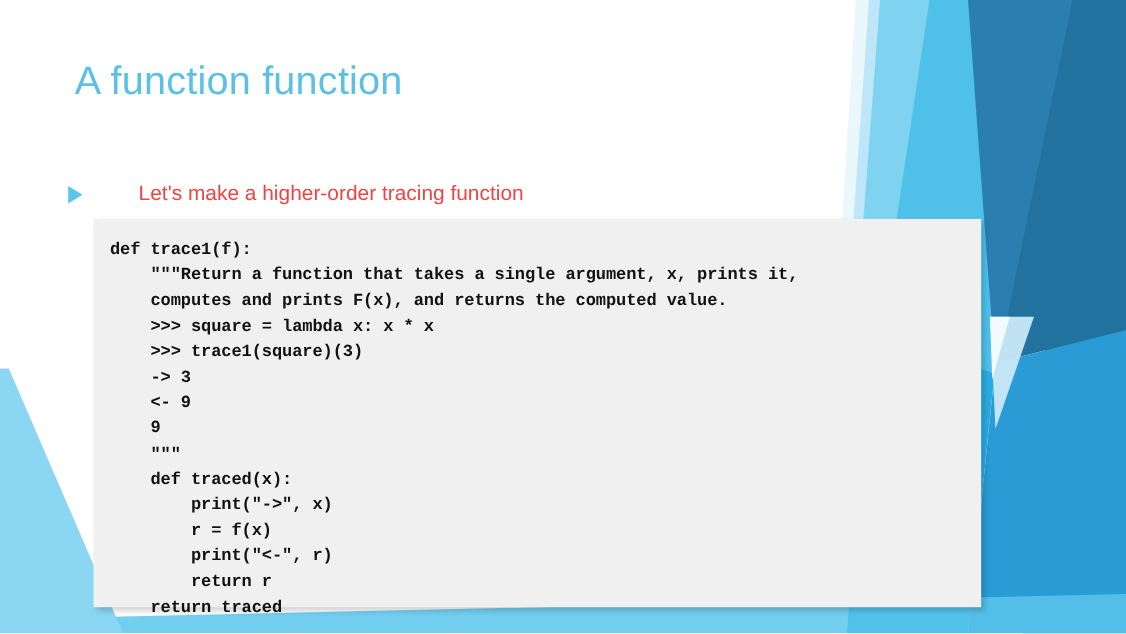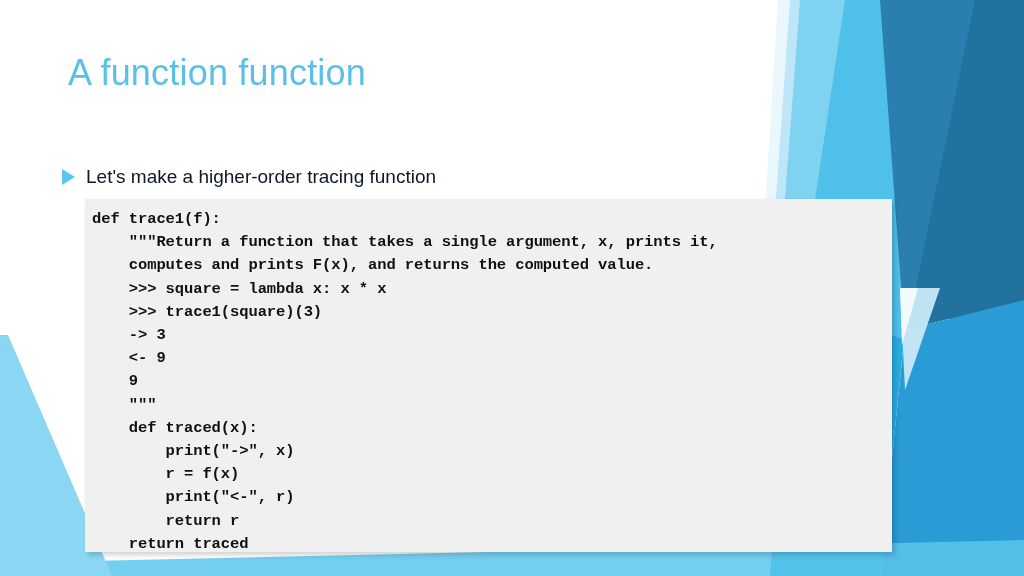--- a/index.html
+++ b/index.html
@@ -52,36 +52,37 @@
   .bullet-marker {
     width: 0;
     height: 0;
     border-top: 8px solid transparent;
     border-bottom: 8px solid transparent;
     border-left: 13px solid #5BC5EC;
     flex: none;
   }
   .bullet-text {
     font-size: 19px;
-    color: #0f172a;
+    color: #ef4444;
     white-space: nowrap;
+    margin-left: 40px;
   }
 
   
   #code-panel {
     position: absolute;
     left: 85px;
     top: 199px;
     width: 807px;
     height: 353px;
     background: #F0F0F0;
     box-shadow: 3px 3px 5px rgba(0,0,0,0.18);
   }
   #code-lines {
-    margin: 0;
+    margin: 8px;
     padding: 9px 0 0 7px;
     font-family: "Liberation Mono", "DejaVu Sans Mono", monospace;
     font-size: 15.5px;
     font-weight: bold;
     line-height: 23.2px;
     color: #111111;
     white-space: pre;
     letter-spacing: -0.1px;
   }
   .code-line {

